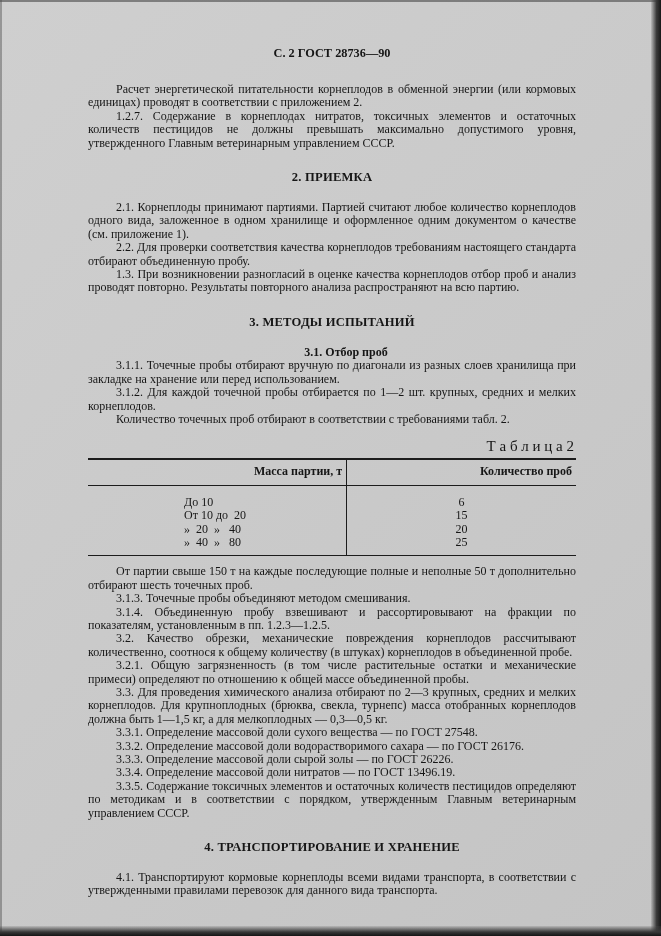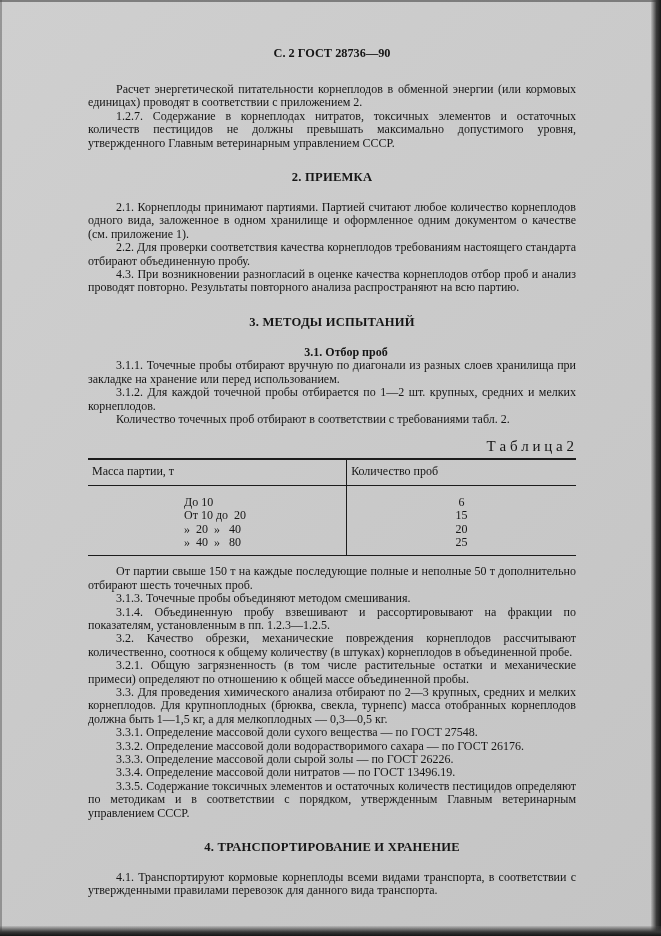--- a/index.html
+++ b/index.html
@@ -67,22 +67,22 @@
   }
 
   table.samples {
     width: 100%;
     border-collapse: collapse;
     font-size: 12px;
     line-height: 13.4px;
     table-layout: fixed;
   }
   table.samples th {
-    font-weight: normal;
-    text-align: left;
+    font-weight: bold;
+    text-align: right;
     vertical-align: middle;
     border-top: 2px solid #1c1c1c;
     border-bottom: 1px solid #1c1c1c;
     padding: 5px 4px 6px 4px;
   }
   table.samples td { padding: 0 4px; }
   table.samples .divided { border-right: 1px solid #1c1c1c; width: 53%; }
   table.samples td.mass {
     text-align: left;
     padding-left: 96px;
@@ -101,21 +101,21 @@
   <div class="content">
 
     <div class="page-header">С. 2 ГОСТ 28736—90</div>
 
     <p>Расчет энергетической питательности корнеплодов в обменной энергии (или кормовых единицах) проводят в соответствии с приложением 2.</p>
     <p>1.2.7. Содержание в корнеплодах нитратов, токсичных элементов и остаточных количеств пестицидов не должны превышать максимально допустимого уровня, утвержденного Главным ветеринарным управлением СССР.</p>
 
     <h2 class="center-title">2. ПРИЕМКА</h2>
     <p>2.1. Корнеплоды принимают партиями. Партией считают любое количество корнеплодов одного вида, заложенное в одном хранилище и оформленное одним документом о качестве (см. приложение 1).</p>
     <p>2.2. Для проверки соответствия качества корнеплодов требованиям настоящего стандарта отбирают объединенную пробу.</p>
-    <p>4.3. При возникновении разногласий в оценке качества корнеплодов отбор проб и анализ проводят повторно. Результаты повторного анализа распространяют на всю партию.</p>
+    <p>1.3. При возникновении разногласий в оценке качества корнеплодов отбор проб и анализ проводят повторно. Результаты повторного анализа распространяют на всю партию.</p>
 
     <h2 class="center-title">3. МЕТОДЫ ИСПЫТАНИЙ</h2>
     <p class="bold-sub">3.1. Отбор проб</p>
     <p>3.1.1. Точечные пробы отбирают вручную по диагонали из разных слоев хранилища при закладке на хранение или перед использованием.</p>
     <p>3.1.2. Для каждой точечной пробы отбирается по 1—2 шт. крупных, средних и мелких корнеплодов.</p>
     <p>Количество точечных проб отбирают в соответствии с требованиями табл. 2.</p>
 
     <div class="table-caption">Т а б л и ц а  2</div>
 
     <table class="samples">

